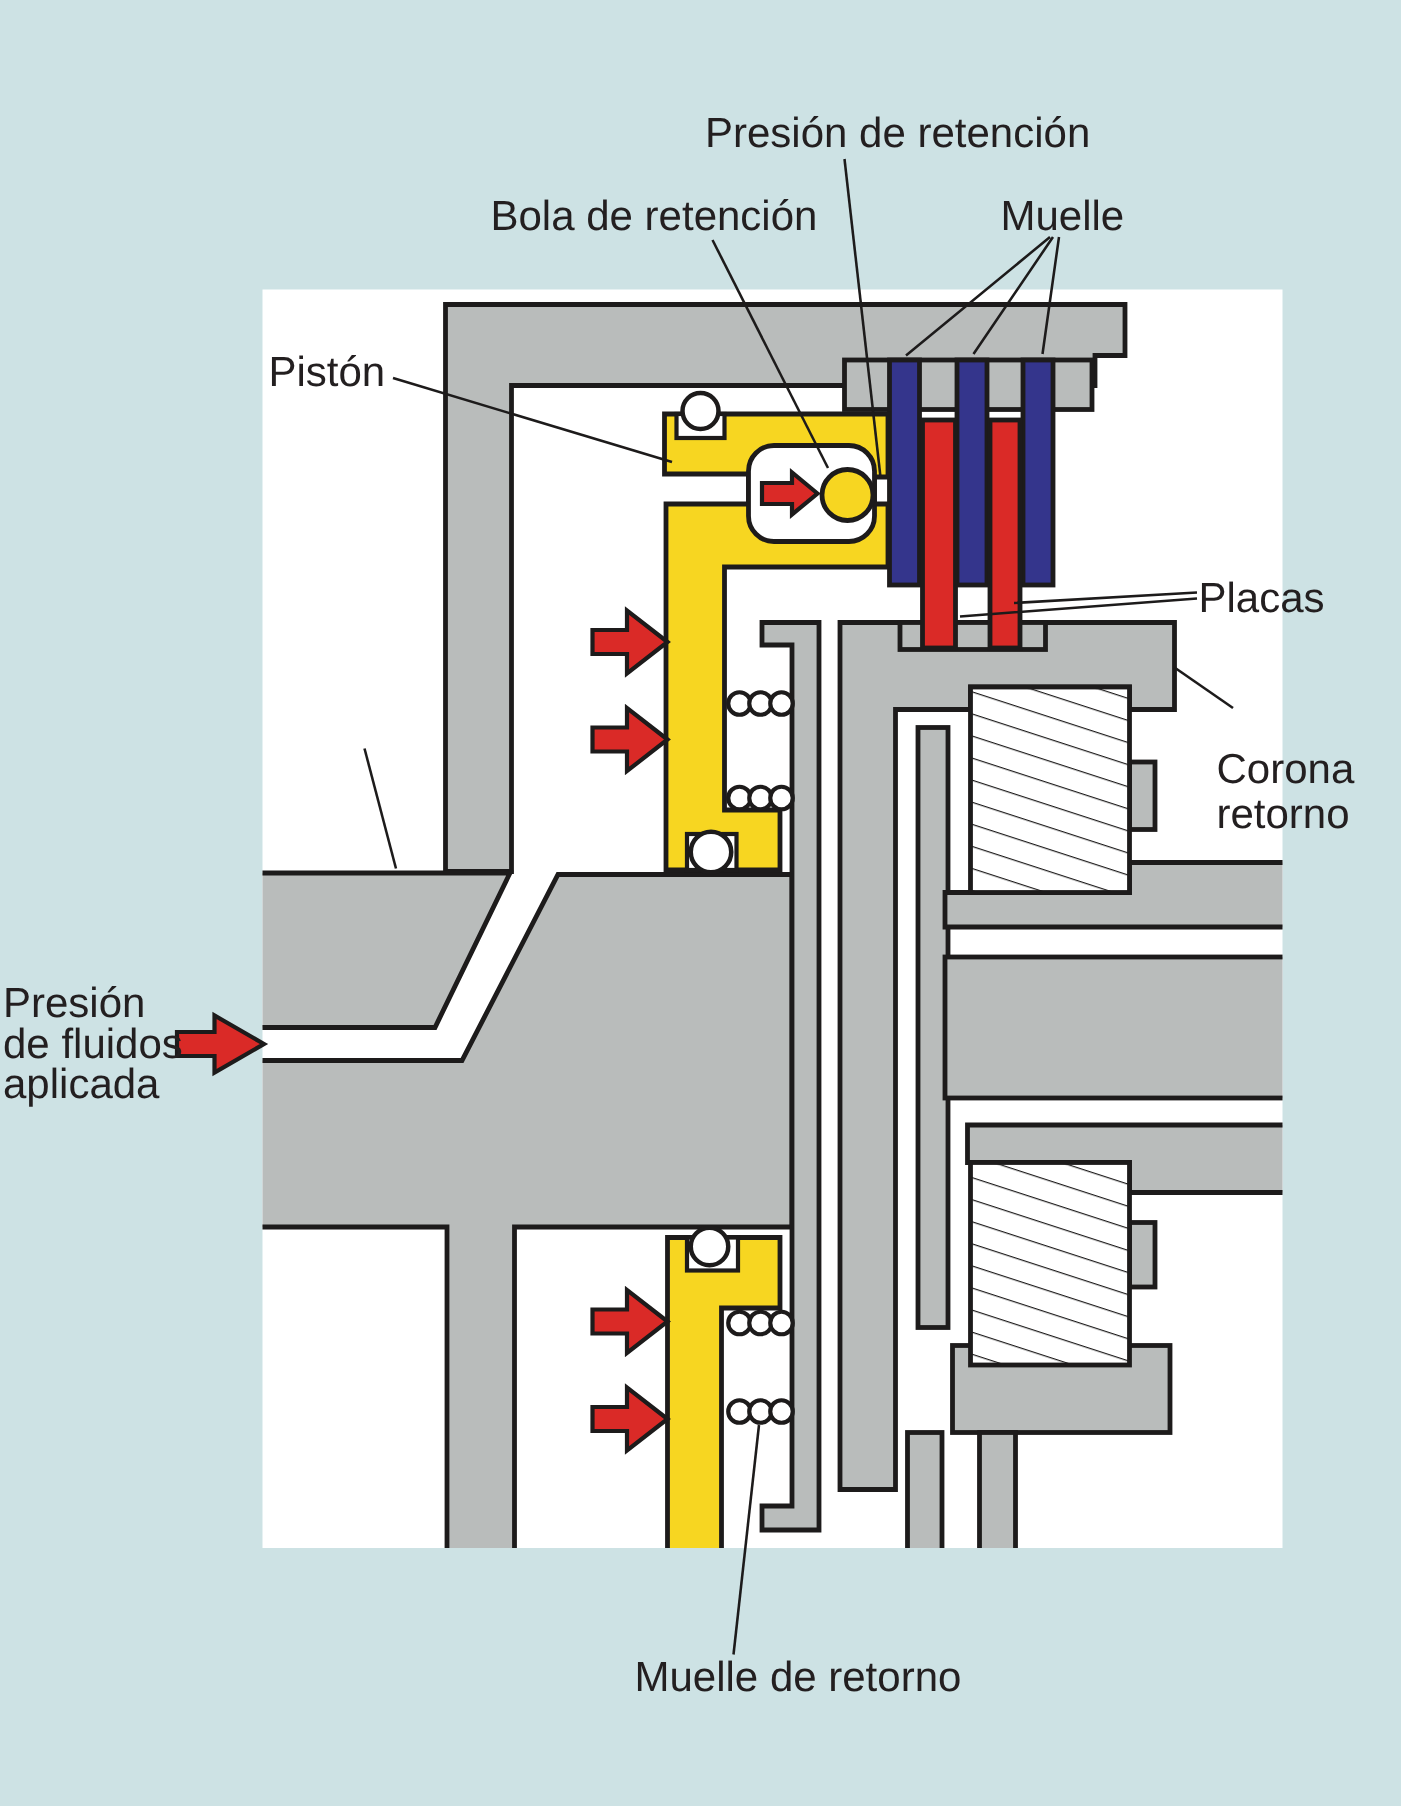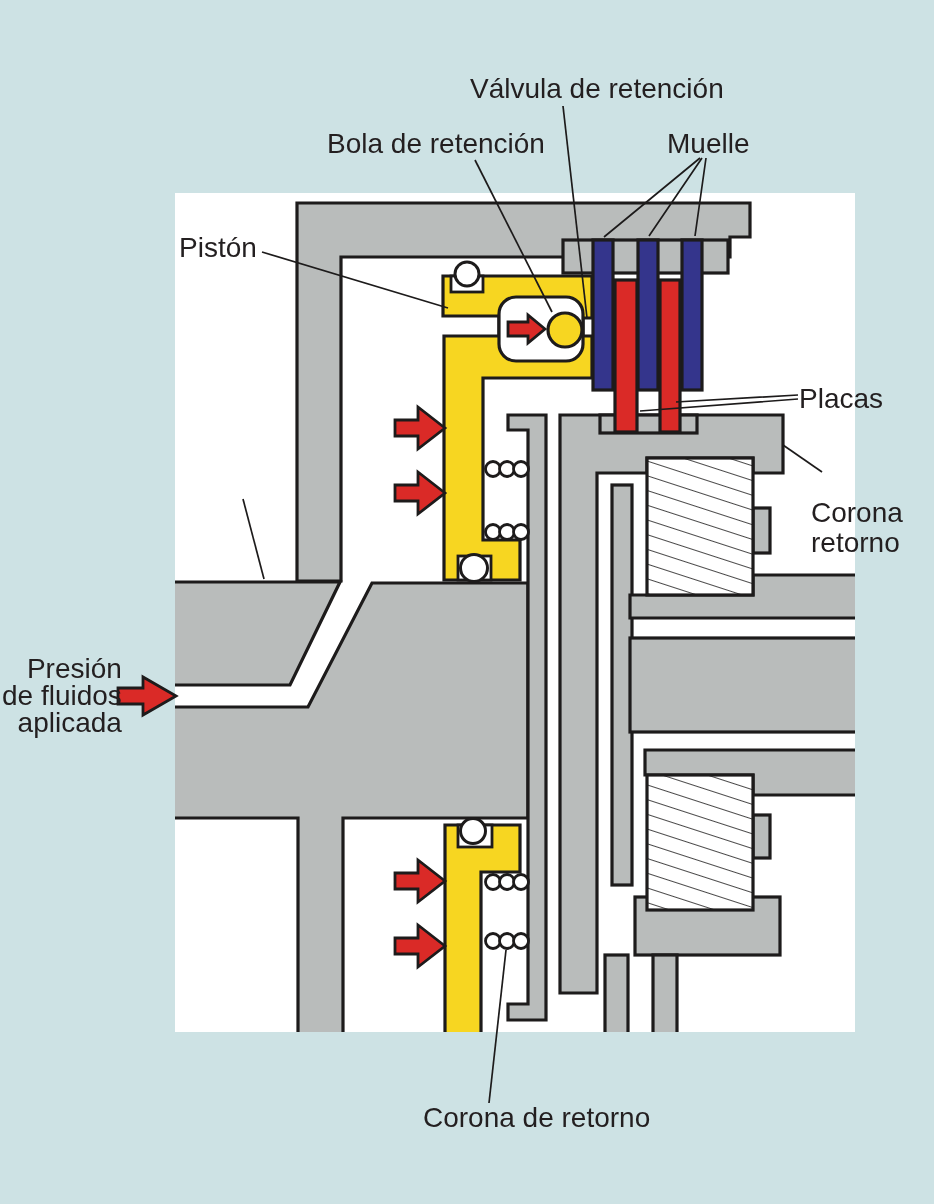--- a/index.html
+++ b/index.html
@@ -129,28 +129,28 @@
       <path class="ptr" d="M475,160 L552,312"></path>
       <path class="ptr" d="M563,106 L587,318"></path>
       <path class="ptr" d="M700,158 L604,237 M702,158 L649,236 M706,158 L695,236"></path>
       <path class="ptr" d="M798,395 L676,402 M798,399 L640,411"></path>
       <path class="ptr" d="M783,445 L822,472"></path>
       <path class="ptr" d="M243,499 L264,579"></path>
       <path class="ptr" d="M506,950 L489,1103"></path>
     </g>
   </svg>
 
-  <div class="lbl" style="left:470px;top:75px;">Válvula de retención</div>
+  <div class="lbl" style="left:470px;top:75px;">Presión de retención</div>
   <div class="lbl" style="left:327px;top:130px;">Bola de retención</div>
   <div class="lbl" style="left:667px;top:130px;">Muelle</div>
   <div class="lbl" style="left:179px;top:234px;">Pistón</div>
-  <div class="lbl" style="left:2px;top:655px;text-align:right;">
+  <div class="lbl" style="left:2px;top:655px;">
     <div>Presión</div>
     <div>de fluidos</div>
     <div>aplicada</div>
   </div>
   <div class="lbl" style="left:799px;top:385px;">Placas</div>
   <div class="lbl lbl2" style="left:811px;top:482px;margin-top:16px;">
     <div>Corona</div>
     <div>retorno</div>
   </div>
-  <div class="lbl" style="left:423px;top:1104px;">Corona de retorno</div>
+  <div class="lbl" style="left:423px;top:1104px;">Muelle de retorno</div>
 </div>
 
 </body></html>

